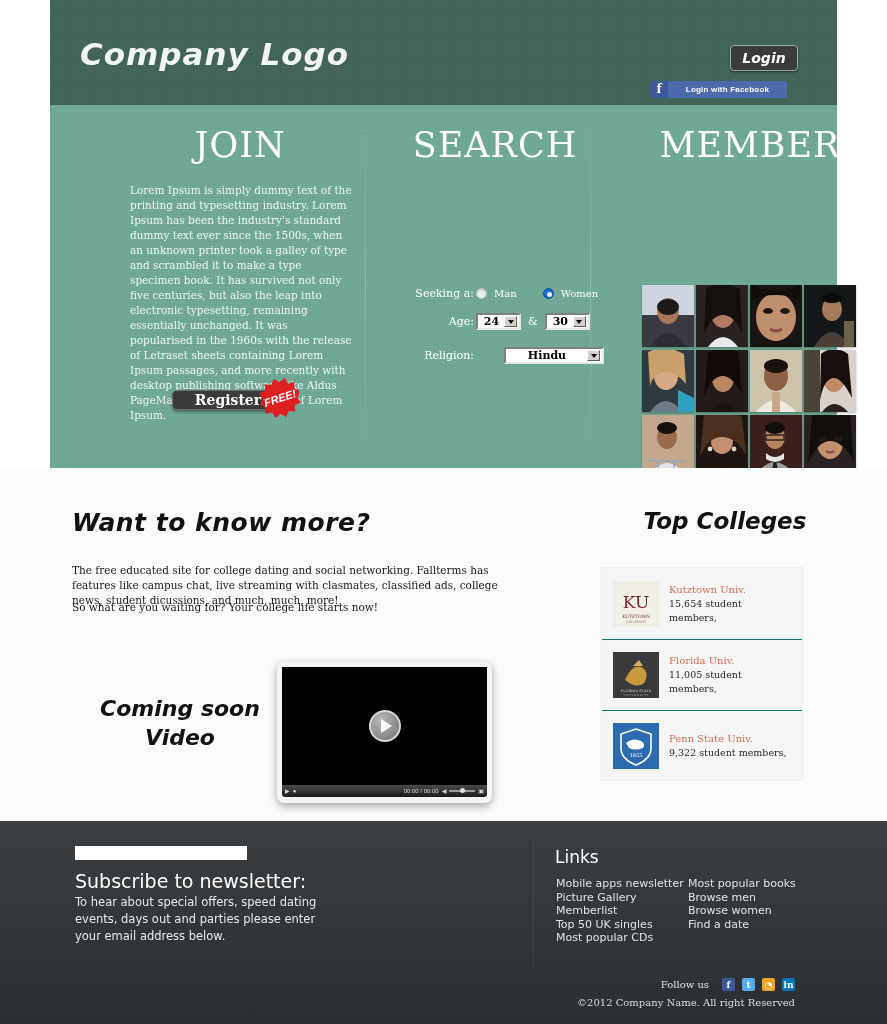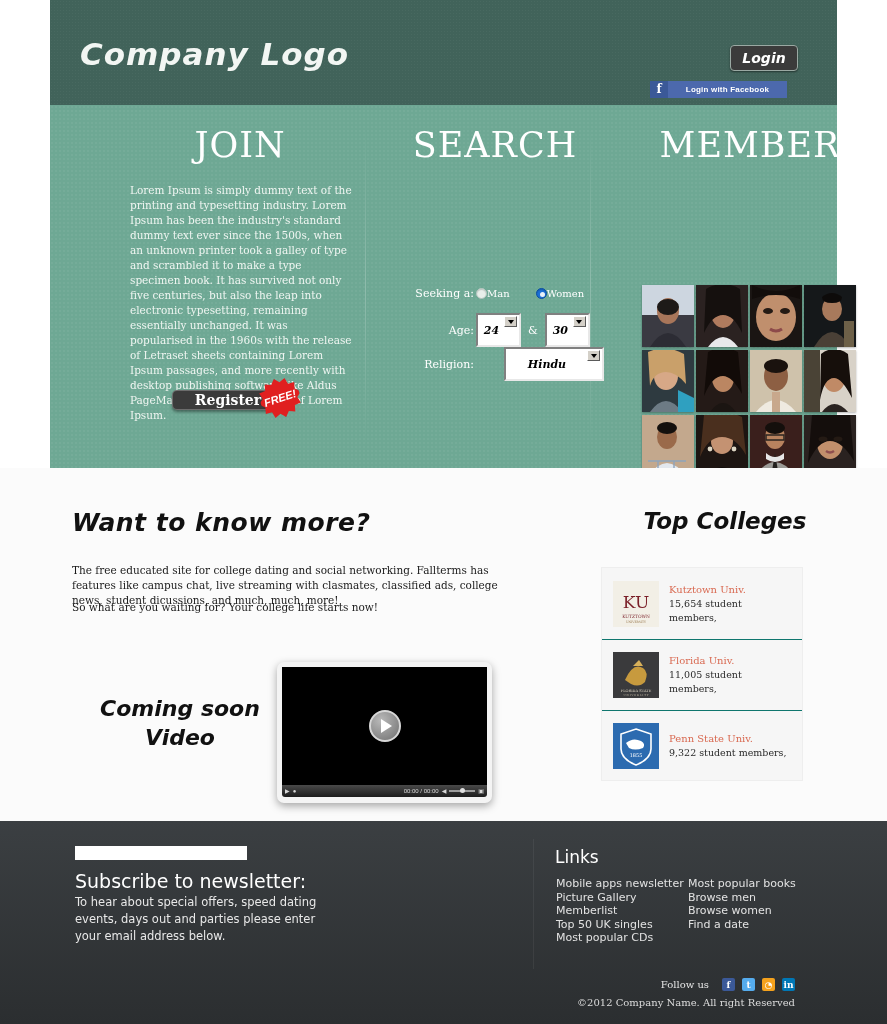--- a/index.html
+++ b/index.html
@@ -93,43 +93,42 @@
   }
 
   
   .search-title { left:330px; top:20px; width:230px; }
   .form-row { position:absolute; display:flex; align-items:center; }
   .form-label {
     font-family:"DejaVu Serif", serif; font-size:11px; color:#ffffff;
     width:74px; text-align:right; padding-right:2px;
   }
   .radio-group { display:flex; align-items:center; gap:26px; }
-  .radio-item { display:flex; align-items:center; cursor:pointer; }
+  .radio-item { display:flex; align-items:center; gap:7px; cursor:pointer; }
   .radio {
     width:11px; height:11px; border-radius:50%;
     background:#e8eeea; border:1px solid #b4c4be;
     box-shadow: inset 0 1px 1px rgba(0,0,0,.18);
   }
   .radio.checked {
     background:#1a6fd6;
     border:1px solid #0c4f9e;
     position:relative;
   }
   .radio.checked::after {
     content:""; position:absolute; left:3px; top:3px;
     width:5px; height:5px; border-radius:50%; background:#e9f0f8;
   }
   .radio-label { font-family:"DejaVu Serif", serif; font-size:10px; color:#fff; }
   .sel {
     background:#fff; border:2px solid;
     border-color:#808080 #e8e8e8 #e8e8e8 #808080;
-    height:34px; font-family:"DejaVu Serif", serif; font-size:11px;
+    height:17px; font-family:"DejaVu Serif", serif; font-size:11px;
     color:#000; display:flex; align-items:center; position:relative;
     cursor:pointer;
-    font-style:italic;
   }
   .sel .val { flex:1; text-align:center; padding-right:14px; font-weight:bold; }
   .sel .arrow {
     position:absolute; right:2px; top:1px; width:13px; height:11px;
     background:#d4d0c8; border:1px solid;
     border-color:#fff #5a5a5a #5a5a5a #fff;
     display:flex; align-items:center; justify-content:center;
   }
   .sel .arrow::after {
     content:""; border-left:3px solid transparent; border-right:3px solid transparent;

